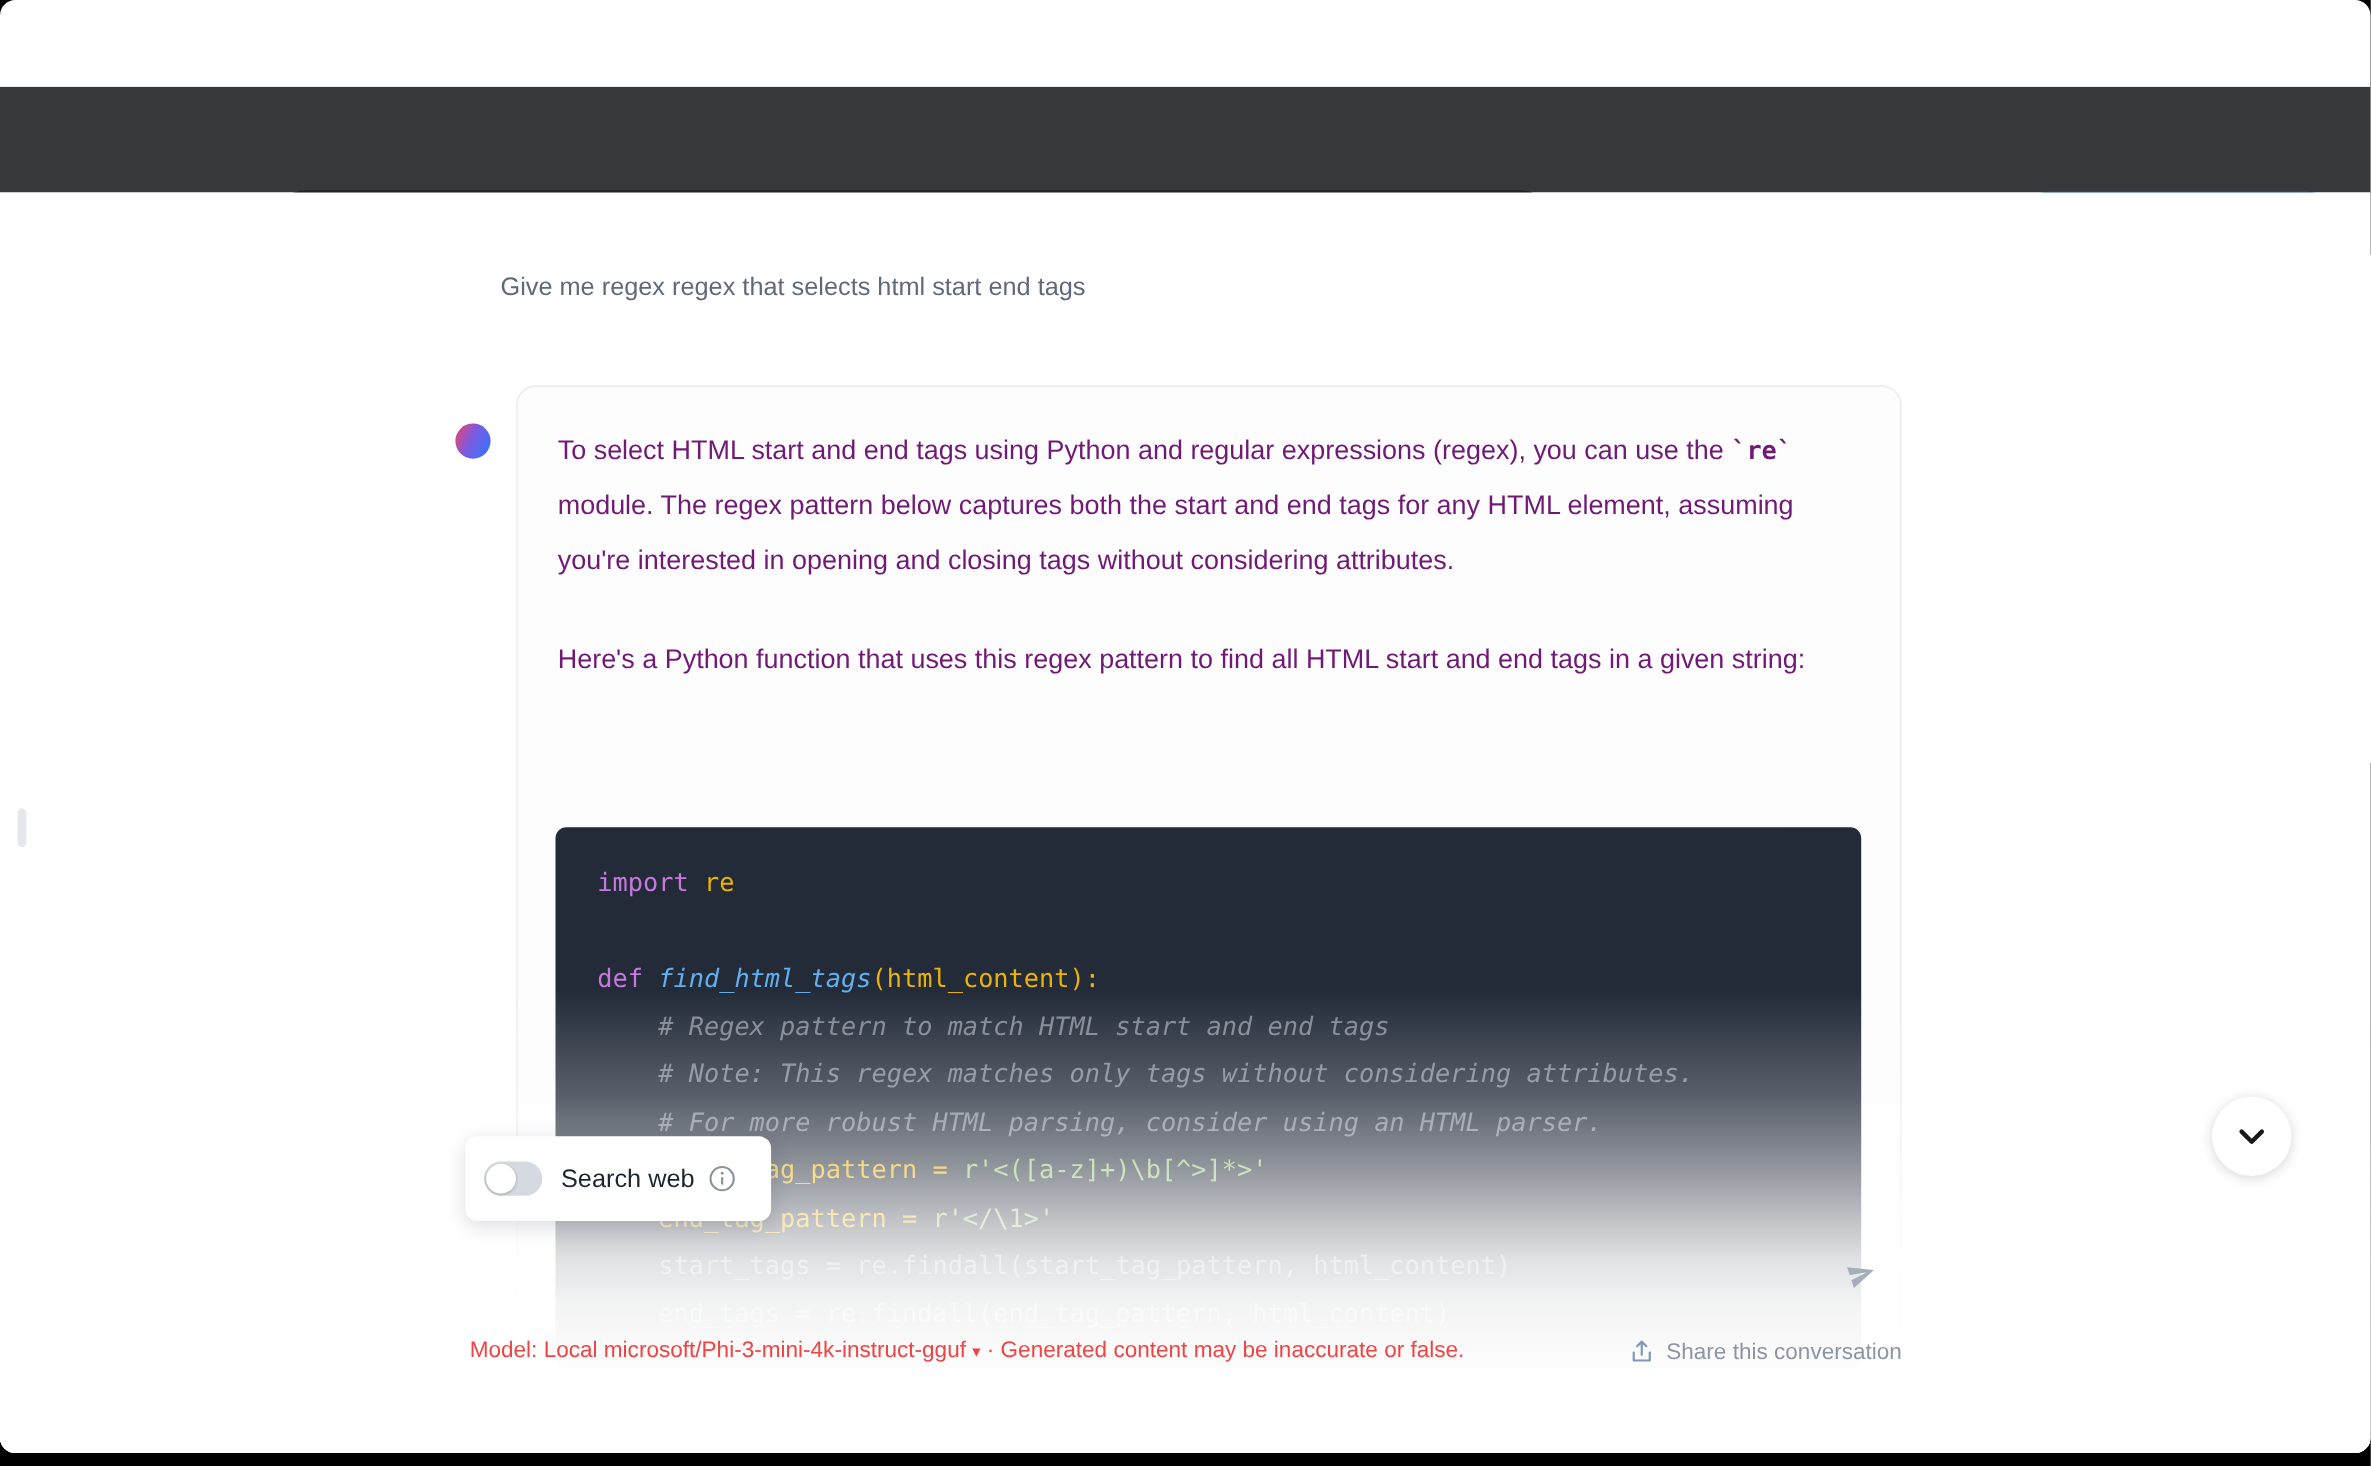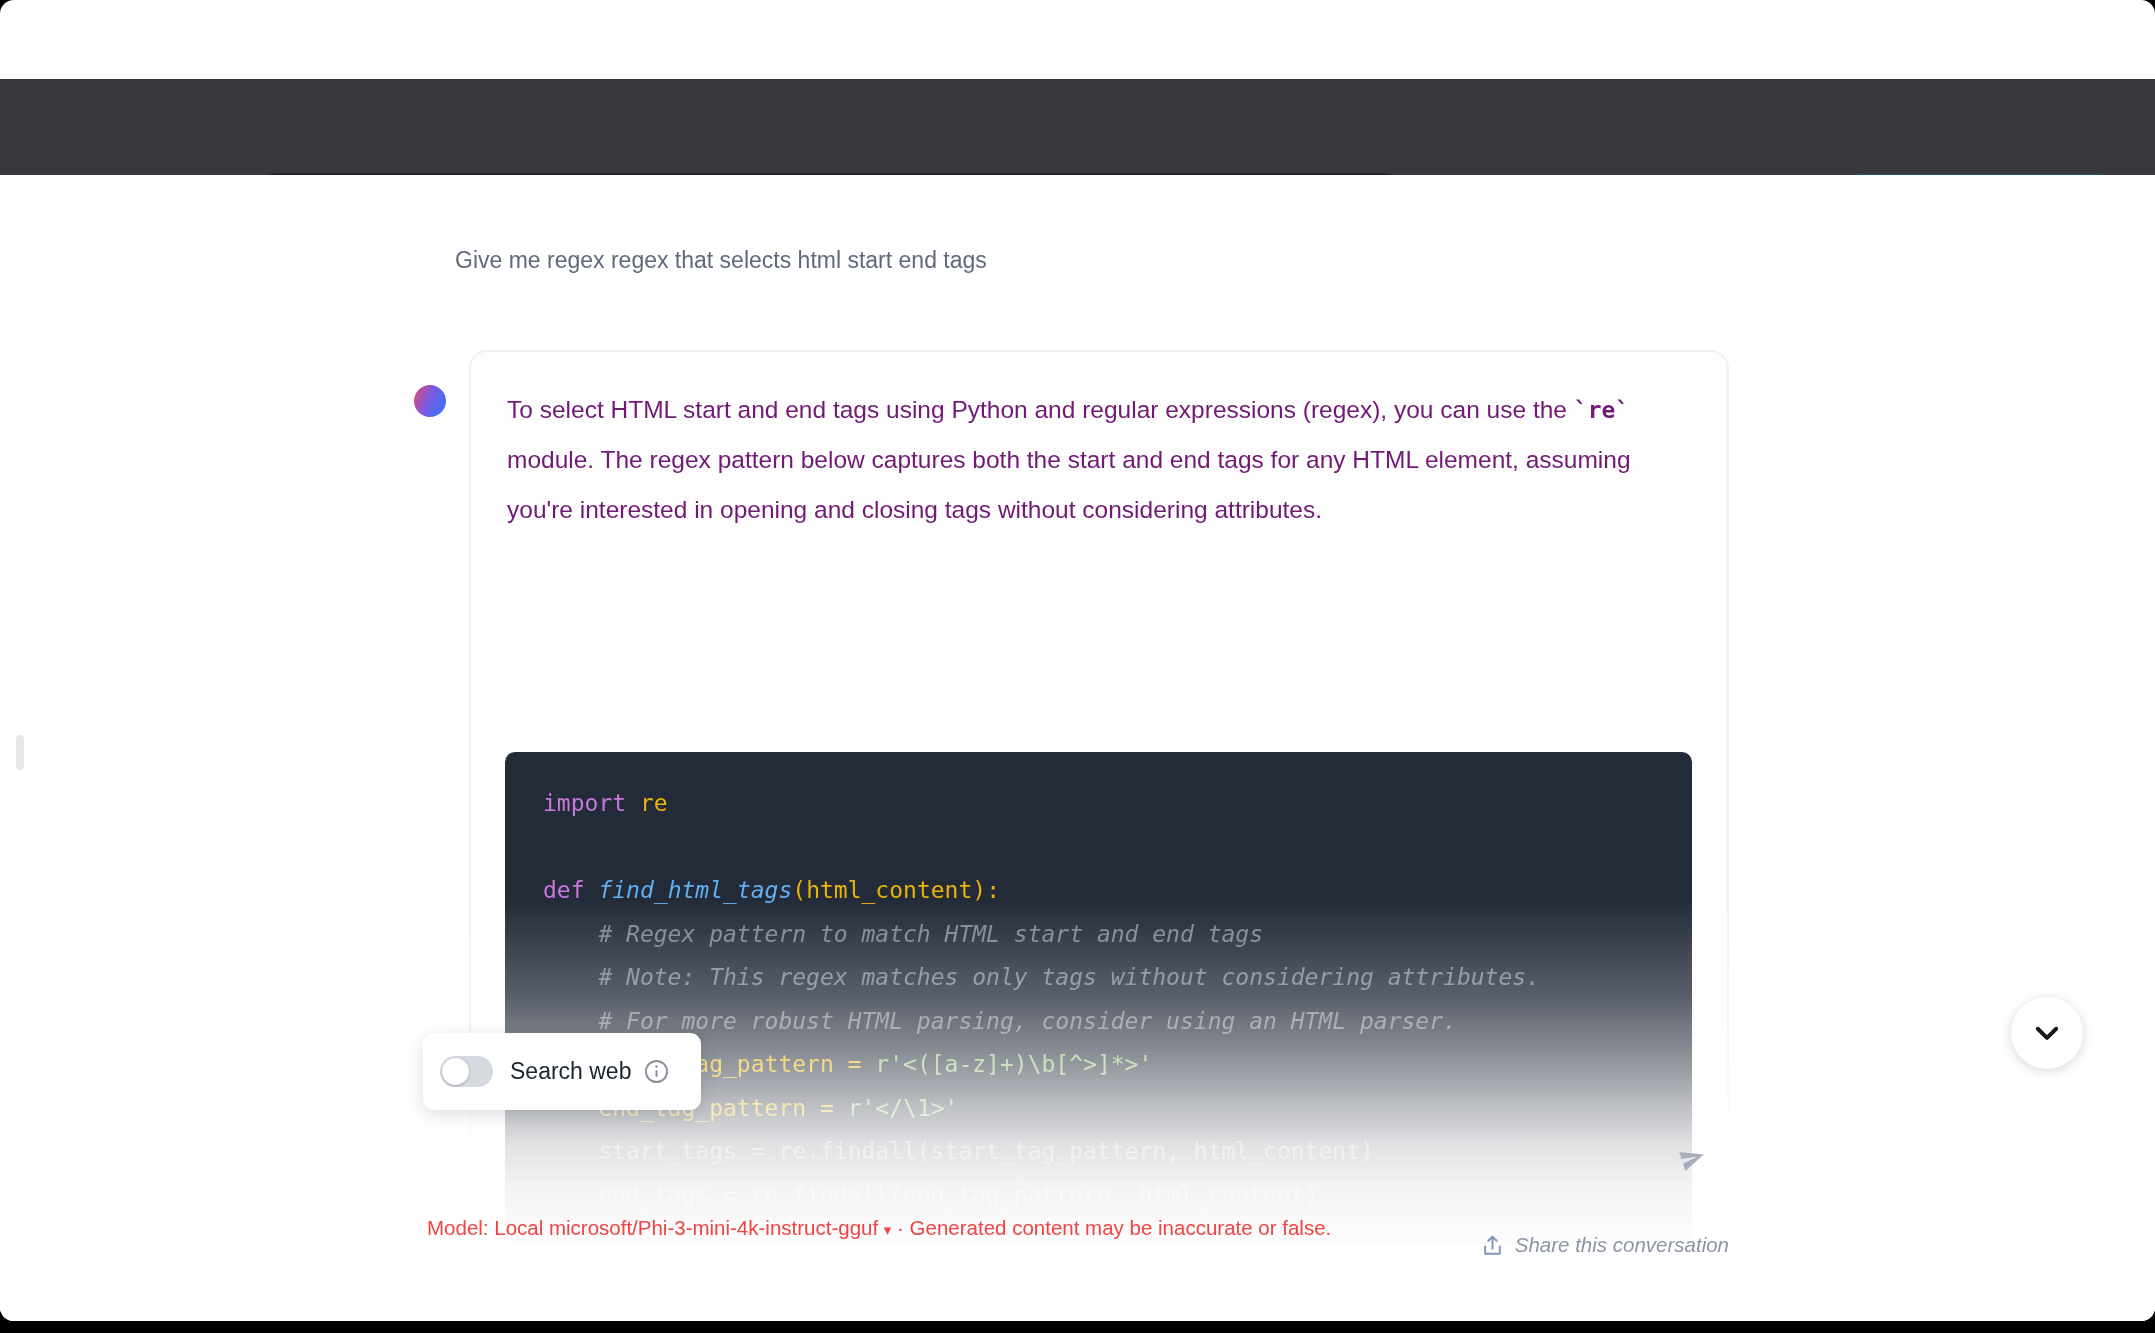--- a/index.html
+++ b/index.html
@@ -108,21 +108,21 @@
                font-size:24px; color:#333f51; padding:0 70px 0 23px;
                font-family:"Liberation Sans", sans-serif; }
   .ask-input::placeholder { color:#8c94a4; }
   .send-btn { position:absolute; left:1672px; top:962px; width:42px; height:42px; z-index:7;
               display:flex; align-items:center; justify-content:center; }
 
   .footer { position:absolute; left:427px; top:1038px; width:1302px; z-index:6;
             display:flex; justify-content:space-between; align-items:flex-start; }
   .footer-model { font-size:20.5px; line-height:30px; color:#ef4444; max-width:1010px; }
   .model-caret { font-size:15px; }
-  .share-btn { display:flex; align-items:flex-start; gap:10px; margin-top:20px;font-style:italic; }
+  .share-btn { display:flex; align-items:center; gap:10px; margin-top:3px; }
   .share-label { font-size:20.5px; color:#8d95a5; }
 
   .scrolldown-btn { position:absolute; left:2011px; top:822px; width:72px; height:72px; z-index:7;
                     background:#fff; border-radius:50%; box-shadow:0 2px 12px rgba(0,0,0,.16);
                     display:flex; align-items:center; justify-content:center; }
 </style>
 </head>
 <body>
 
 <div class="window">
@@ -211,20 +211,21 @@
   <div class="page">
     <div class="left-handle"></div>
 
     <div class="user-msg">Give me regex regex that selects html start end tags</div>
 
     <div class="bot-avatar"></div>
 
     <div class="card">
       <div class="card-text">
         <p class="para"><span>To select HTML start and end tags using Python and regular expressions (regex), you can use the </span><span class="inline-code">`re`</span><span> module. The regex pattern below captures both the start and end tags for any HTML element, assuming you're interested in opening and closing tags without considering attributes.</span></p>
+        <p class="para">Here's a Python function that uses this regex pattern to find all HTML start and end tags in a given string:</p>
       </div>
     </div>
 
     <div class="codeblock" id="code-block"><div class="code-line"><span class="tok-kw">import</span><span class="tok-pl"> re</span></div><div class="code-line">&nbsp;</div><div class="code-line"><span class="tok-kw">def</span><span class="tok-pl"> </span><span class="tok-fn">find_html_tags</span><span class="tok-pl">(html_content):</span></div><div class="code-line"><span class="tok-com">    # Regex pattern to match HTML start and end tags</span></div><div class="code-line"><span class="tok-com">    # Note: This regex matches only tags without considering attributes.</span></div><div class="code-line"><span class="tok-com">    # For more robust HTML parsing, consider using an HTML parser.</span></div><div class="code-line"><span class="tok-pl">    start_tag_pattern = </span><span class="tok-str">r'&lt;([a-z]+)\b[^&gt;]*&gt;'</span></div><div class="code-line"><span class="tok-pl">    end_tag_pattern = </span><span class="tok-str">r'&lt;/\1&gt;'</span></div><div class="code-line"><span class="tok-ghost">    start_tags = re.findall(start_tag_pattern, html_content)</span></div><div class="code-line"><span class="tok-ghost">    end_tags = re.findall(end_tag_pattern, html_content)</span></div></div>
 
     <div class="fade-overlay"></div>
 
     <div class="searchweb">
       <span class="toggle">
           <span class="knob"></span>

